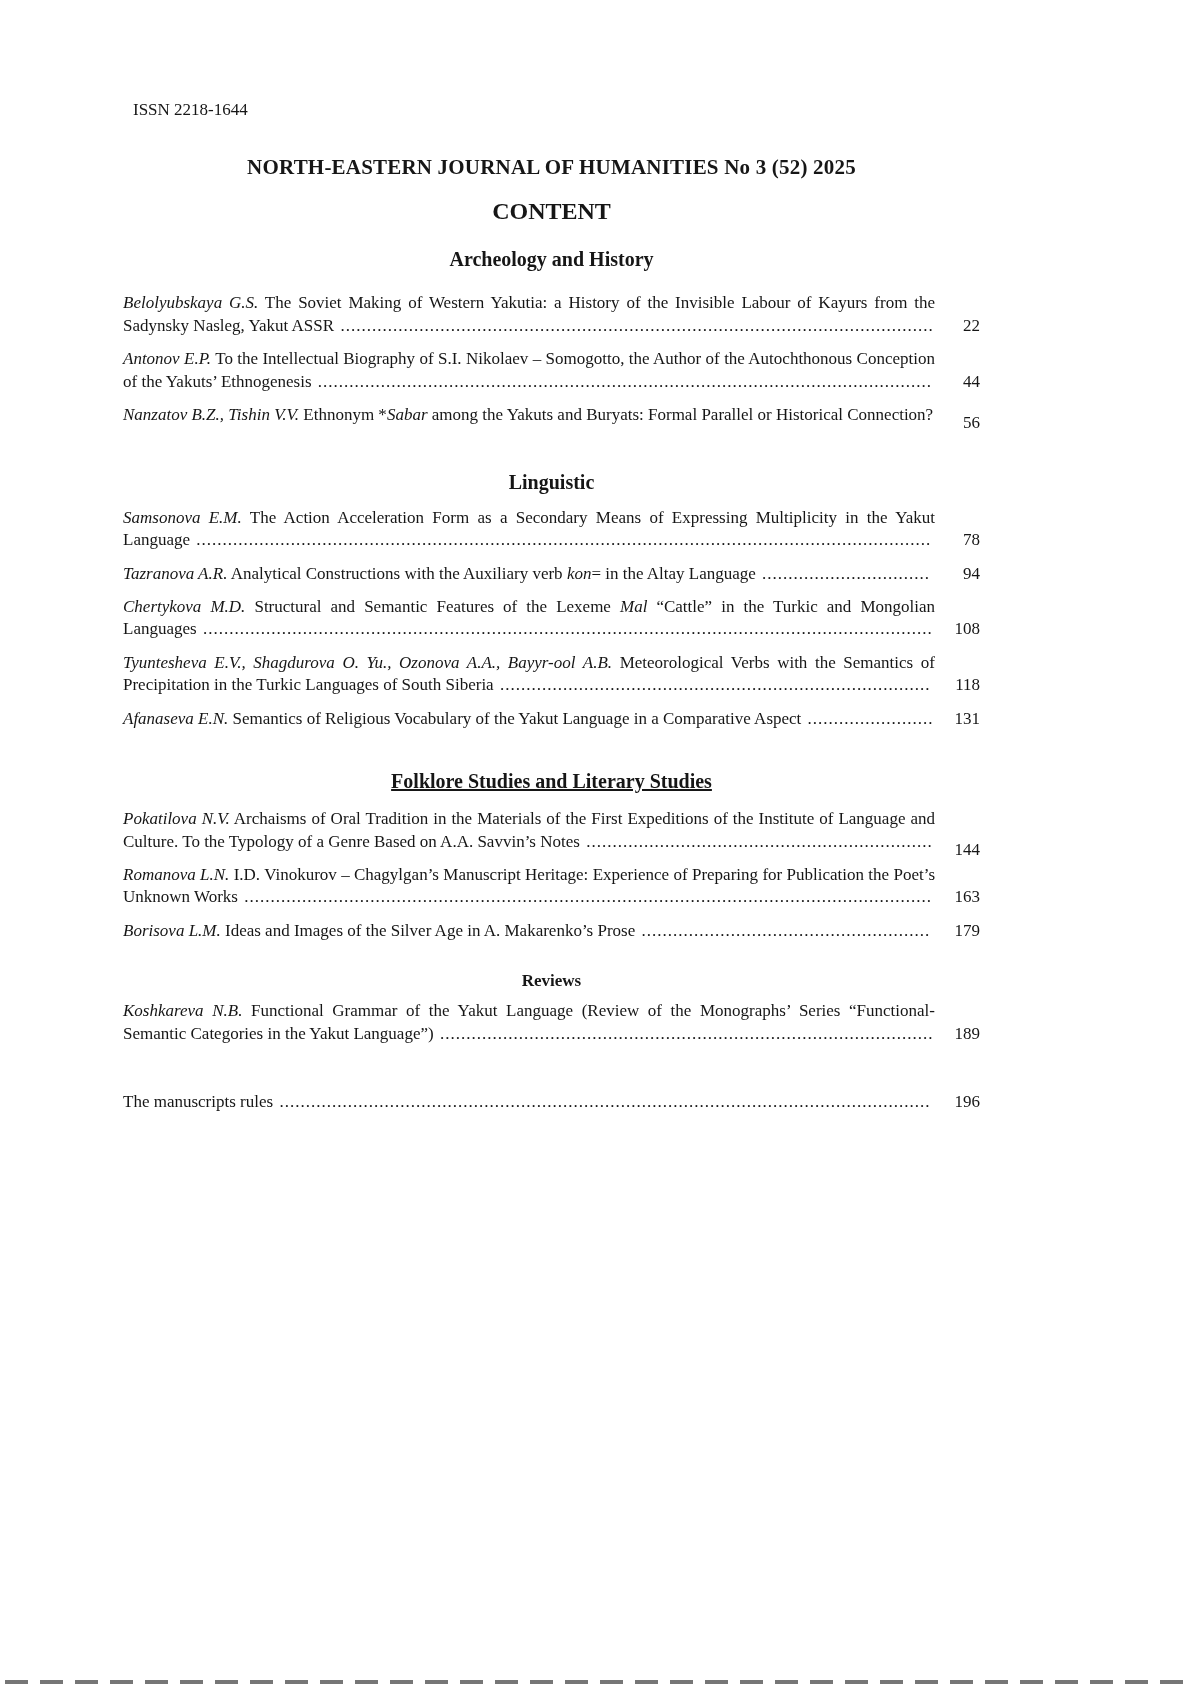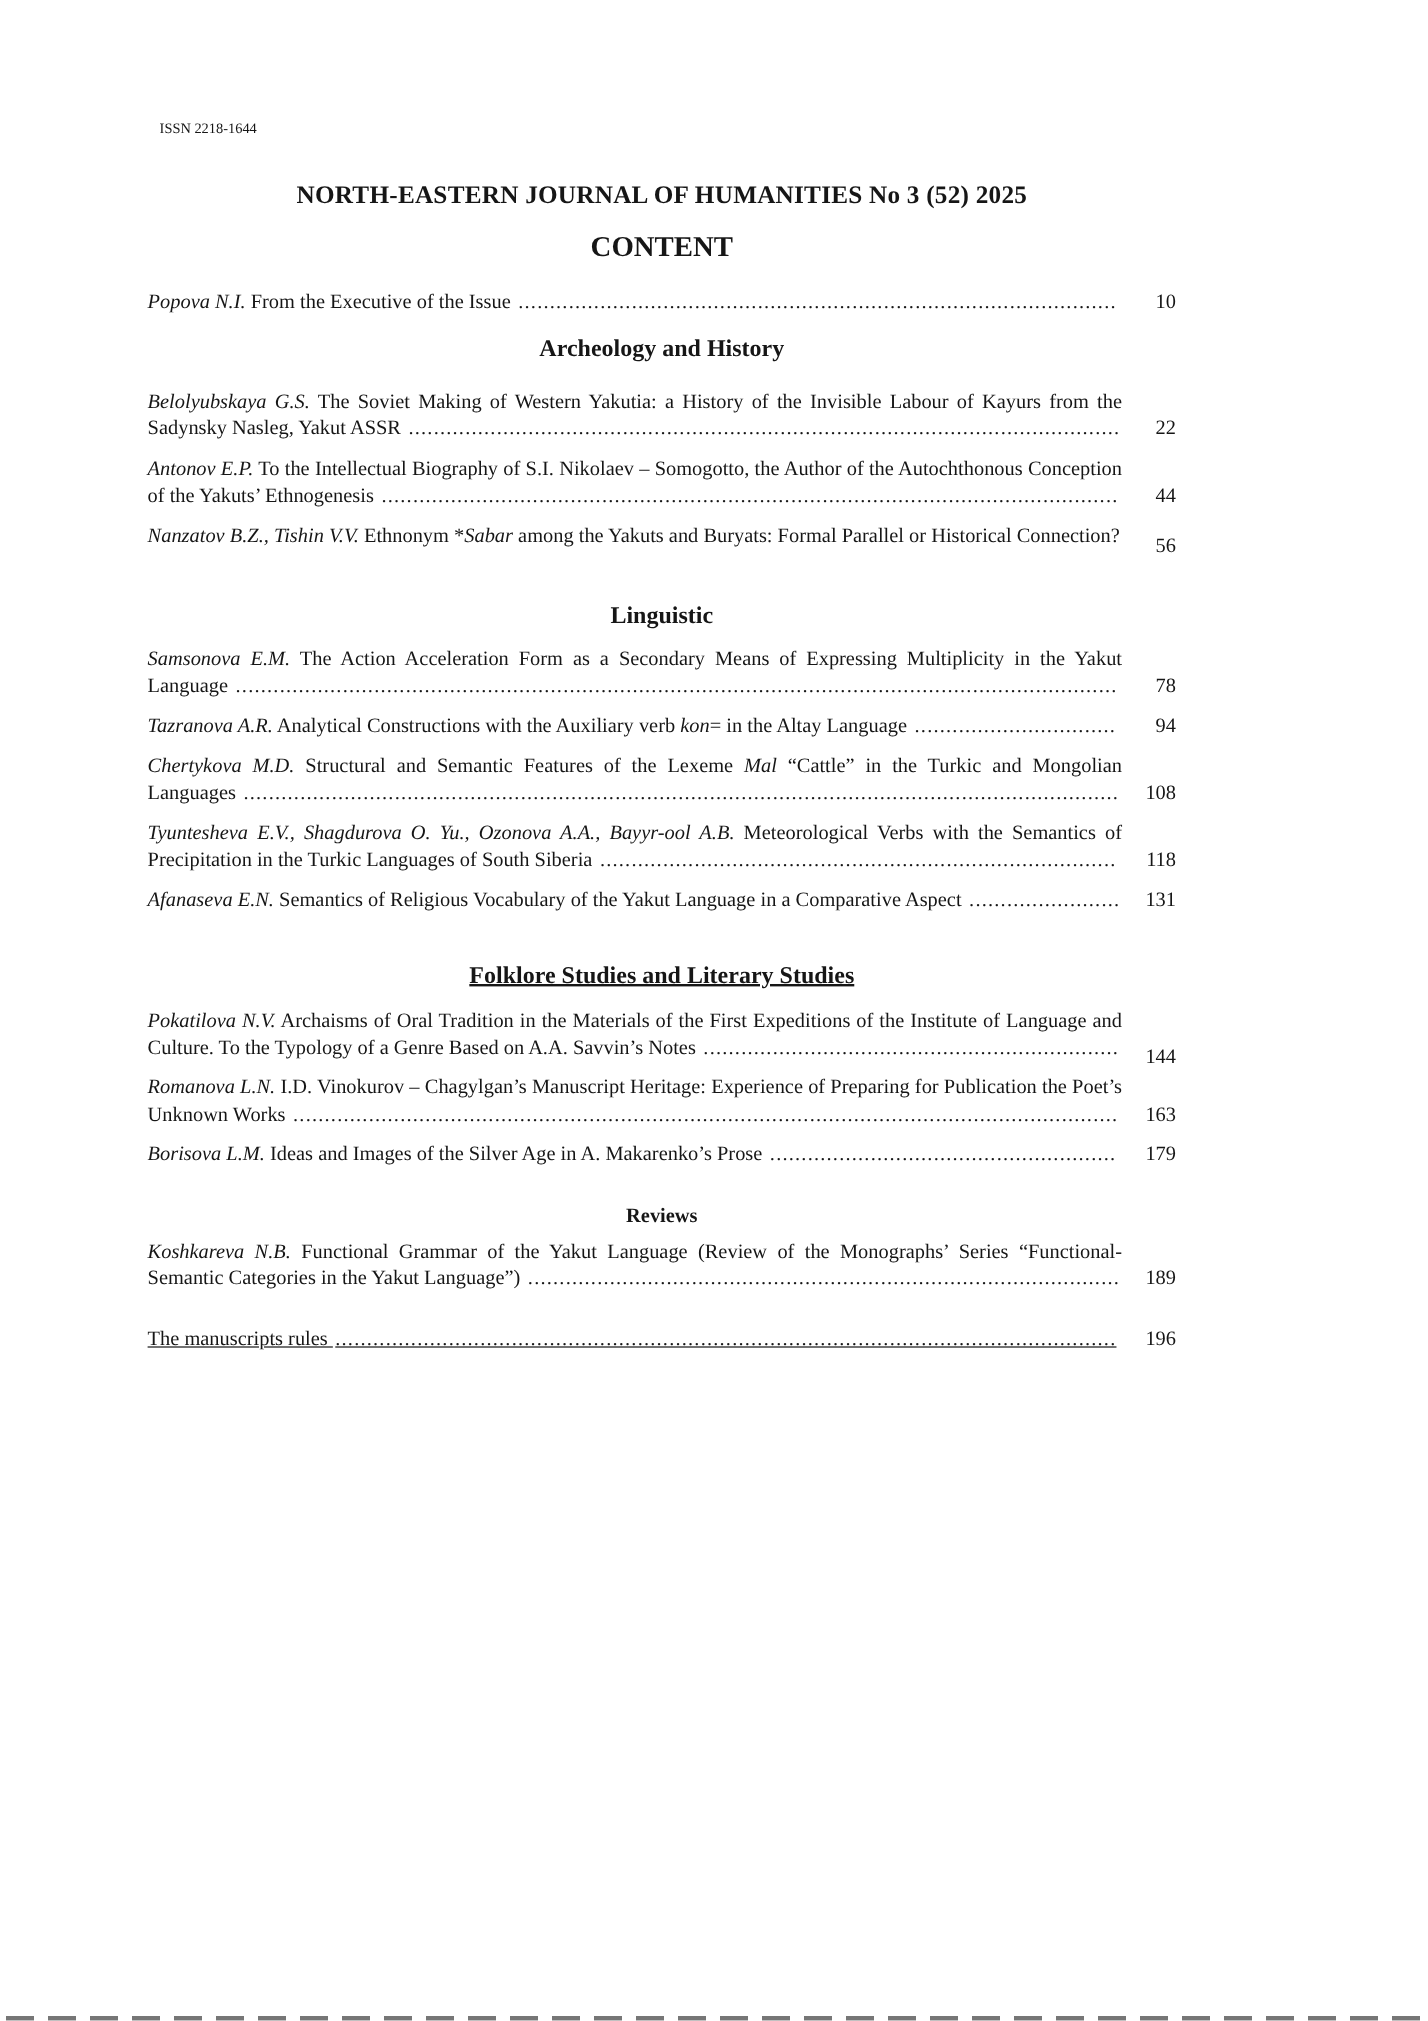--- a/index.html
+++ b/index.html
@@ -14,21 +14,21 @@
   }
   .inner {
     position: absolute;
     left: 123px;
     top: 0;
     width: 857px;
   }
   .issn {
     padding-top: 101px;
     margin-left: 10px;
-    font-size: 12px;
+    font-size: 17px;
     line-height: 1;
     white-space: nowrap;
   }
   .journal-title {
     margin: 36px 0 0 0;
     font-size: 21px;
     line-height: 1.3;
     font-weight: bold;
     text-align: center;
     letter-spacing: 0.2px;
@@ -50,21 +50,21 @@
     margin: 0;
     font-size: 20px;
     line-height: 1.3;
     font-weight: bold;
     text-align: center;
   }
   .sec-1 .sec-heading { margin: 14px 0 20px 0; text-align: center; }
   .sec-2 .sec-heading { margin: 42px 0 12px 0; }
   .sec-3 .sec-heading { margin: 38px 0 14px 0; text-decoration: underline; }
   .sec-4 .sec-heading { margin: 28px 0 8px 0; font-size: 17px; }
-  .sec-5 { margin-top: 28px; text-decoration: underline; }
+  .sec-5 { margin-top: 46px; }
   .toc-entry {
     position: relative;
     margin-bottom: 11px;
   }
   .entry-text {
     margin-right: 45px;
     text-align: justify;
   }
   .authors { font-style: italic; }
   .it { font-style: italic; }
@@ -96,26 +96,20 @@
 </style>
 </head>
 <body>
 
 <div class="sheet">
   <div class="inner">
     <div class="issn">ISSN 2218-1644</div>
     <h1 class="journal-title">NORTH-EASTERN JOURNAL OF HUMANITIES No 3 (52) 2025</h1>
     <h2 class="content-heading">CONTENT</h2>
     <div class="toc">
-        <section class="toc-section sec-0">
-          <div class="toc-entry">
-            <div class="entry-text"><span class="authors">Popova N.I.</span><span> From the Executive of the Issue </span><span class="dots">...............................................................................................</span></div>
-            <span class="page-num">10</span>
-          </div>
-        </section>
         <section class="toc-section sec-1">
           <h3 class="sec-heading">Archeology and History</h3>
           <div class="toc-entry">
             <div class="entry-text"><span class="authors">Belolyubskaya G.S.</span><span> The Soviet Making of Western Yakutia: a History of the Invisible Labour of Kayurs from the Sadynsky Nasleg, Yakut ASSR </span><span class="dots">.................................................................................................................</span></div>
             <span class="page-num">22</span>
           </div>
           <div class="toc-entry">
             <div class="entry-text"><span class="authors">Antonov E.P.</span><span> To the Intellectual Biography of S.I. Nikolaev – Somogotto, the Author of the Autochthonous Conception of the Yakuts’ Ethnogenesis </span><span class="dots">.....................................................................................................................</span></div>
             <span class="page-num">44</span>
           </div>

